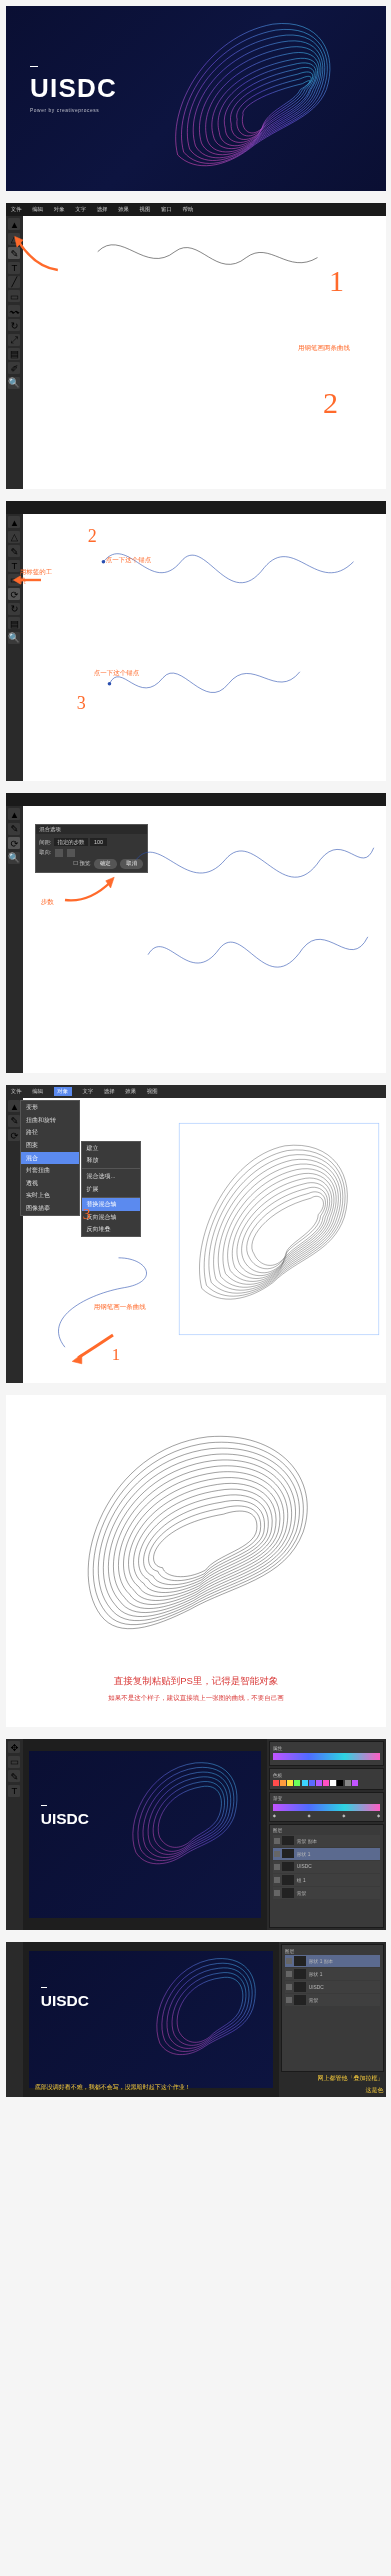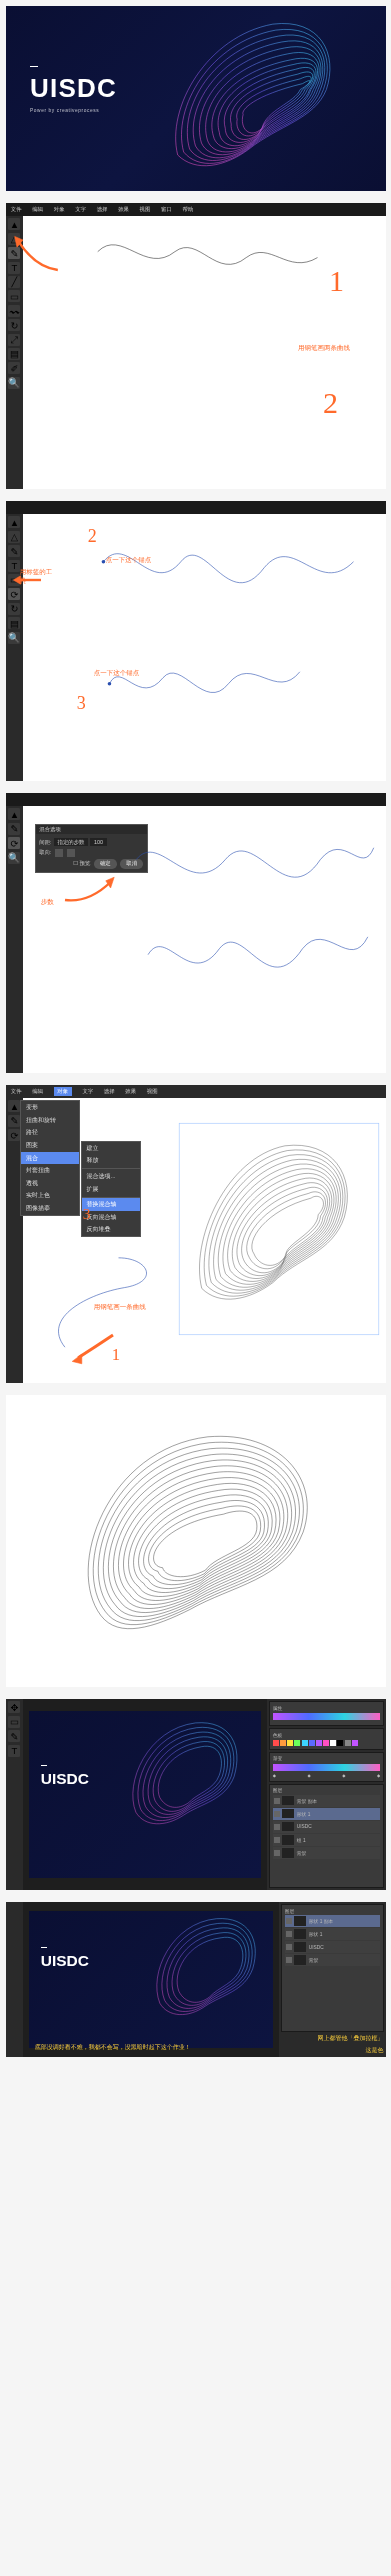--- a/index.html
+++ b/index.html
@@ -402,20 +402,24 @@
         <path d="M 156 298 C 110 260, 152 130, 294 110 C 365 100, 414 138, 398 200 C 382 252, 306 262, 264 295 C 218 318, 172 324, 156 298"></path>
         <path d="M 164 292 C 120 260, 158 140, 296 120 C 360 110, 406 142, 392 200 C 378 248, 304 258, 266 290 C 222 312, 178 316, 164 292"></path>
         <path d="M 172 286 C 130 260, 164 150, 298 130 C 355 120, 398 146, 386 200 C 374 244, 302 254, 268 285 C 226 306, 184 308, 172 286"></path>
         <path d="M 180 280 C 140 260, 170 160, 300 140 C 350 130, 390 150, 380 200 C 370 240, 300 250, 270 280 C 230 300, 190 300, 180 280"></path>
         <path d="M 188 274 C 150 260, 176 170, 302 150 C 345 140, 382 154, 374 200 C 366 236, 298 246, 272 275 C 234 294, 196 292, 188 274"></path>
         <path d="M 196 266 C 160 258, 182 180, 304 160 C 340 150, 374 158, 368 198 C 362 232, 296 242, 274 270 C 238 288, 202 284, 196 266"></path>
         <path d="M 204 260 C 170 256, 188 190, 306 170 C 335 160, 366 162, 362 196 C 358 228, 294 238, 276 264 C 242 282, 208 276, 204 260"></path>
       </g>
     </svg>
   </div>
+  <div style="margin-top:12px;">
+    <div class="red-label" style="font-size:9.5px; font-weight:500;">直接复制粘贴到PS里，记得是智能对象</div>
+    <div class="red-label" style="font-size:6.5px; margin-top:6px;">如果不是这个样子，建议直接填上一张图的曲线，不要自己画</div>
+  </div>
 </div>
 
 <div class="panel ps-shell" style="height:191px;">
   <div class="ps-left">
     <div class="toolbar" style="margin-top:0;">
       <div class="tool">✥</div>
       <div class="tool">▭</div>
       <div class="tool">✎</div>
       <div class="tool">T</div>
     </div>

